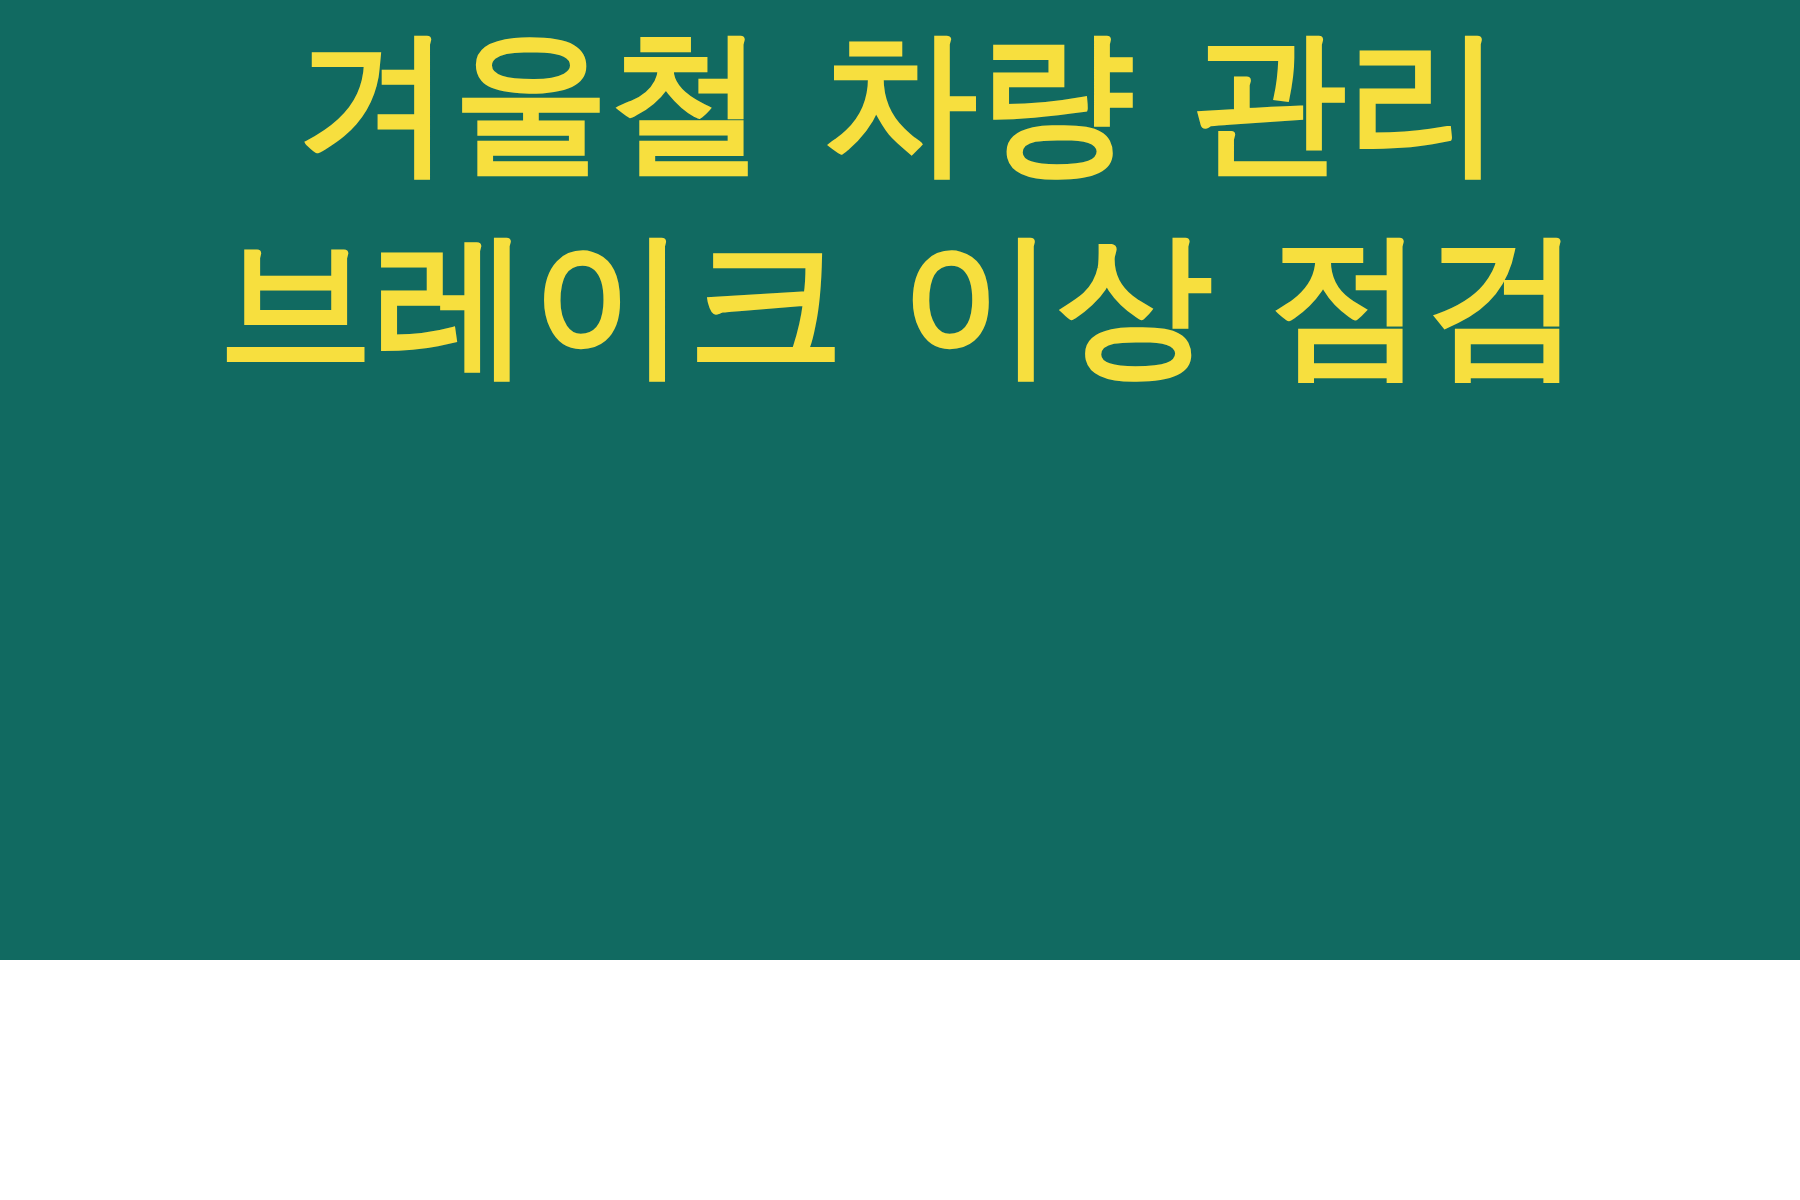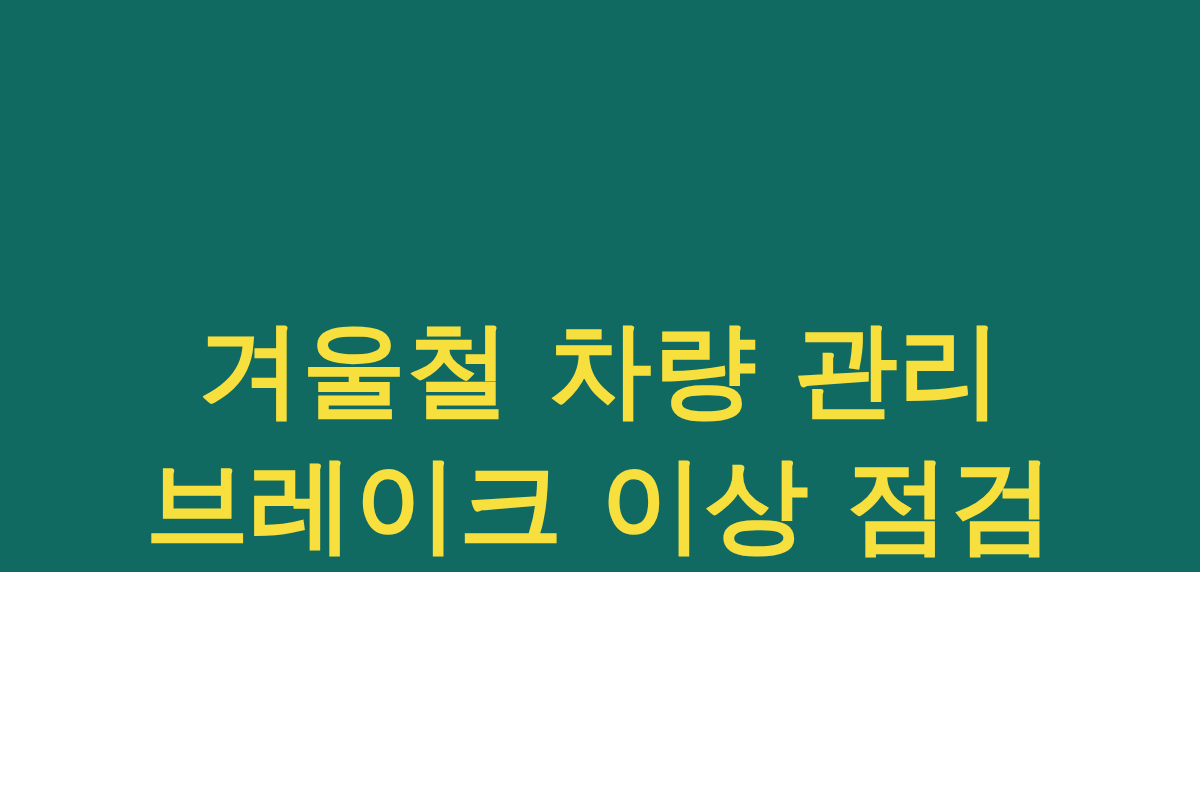--- a/index.html
+++ b/index.html
@@ -11,23 +11,23 @@
   body {
     width: 1200px;
     height: 800px;
     overflow: hidden;
     font-family: "DejaVu Sans", "Liberation Sans", sans-serif;
   }
 
   #title-card {
     position: relative;
     width: 1200px;
-    height: 572px;
+    height: 640px;
     display: flex;
-    align-items: flex-end;
+    align-items: flex-start;
     justify-content: center;
     box-sizing: border-box;
   }
 
   #headline {
     display: block;
     width: 1040px;
     margin: 0;
     padding: 0;
     text-align: center;

